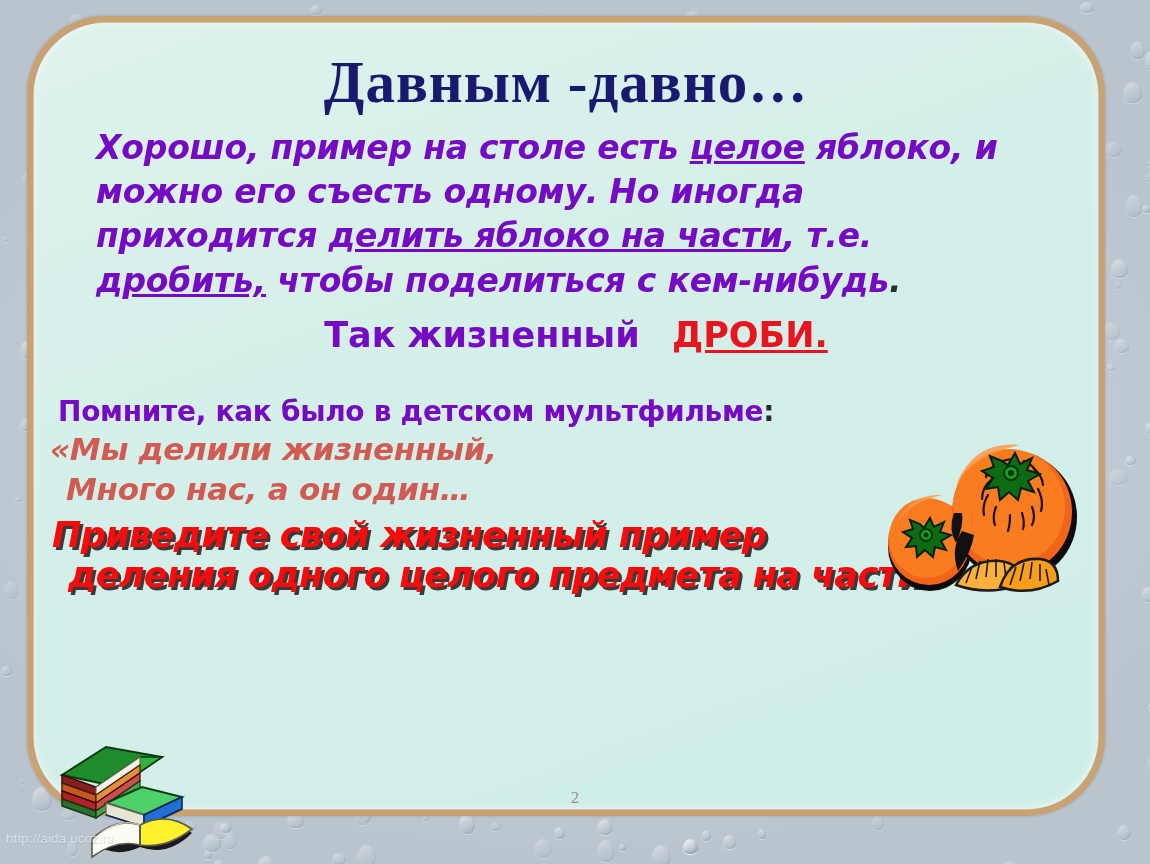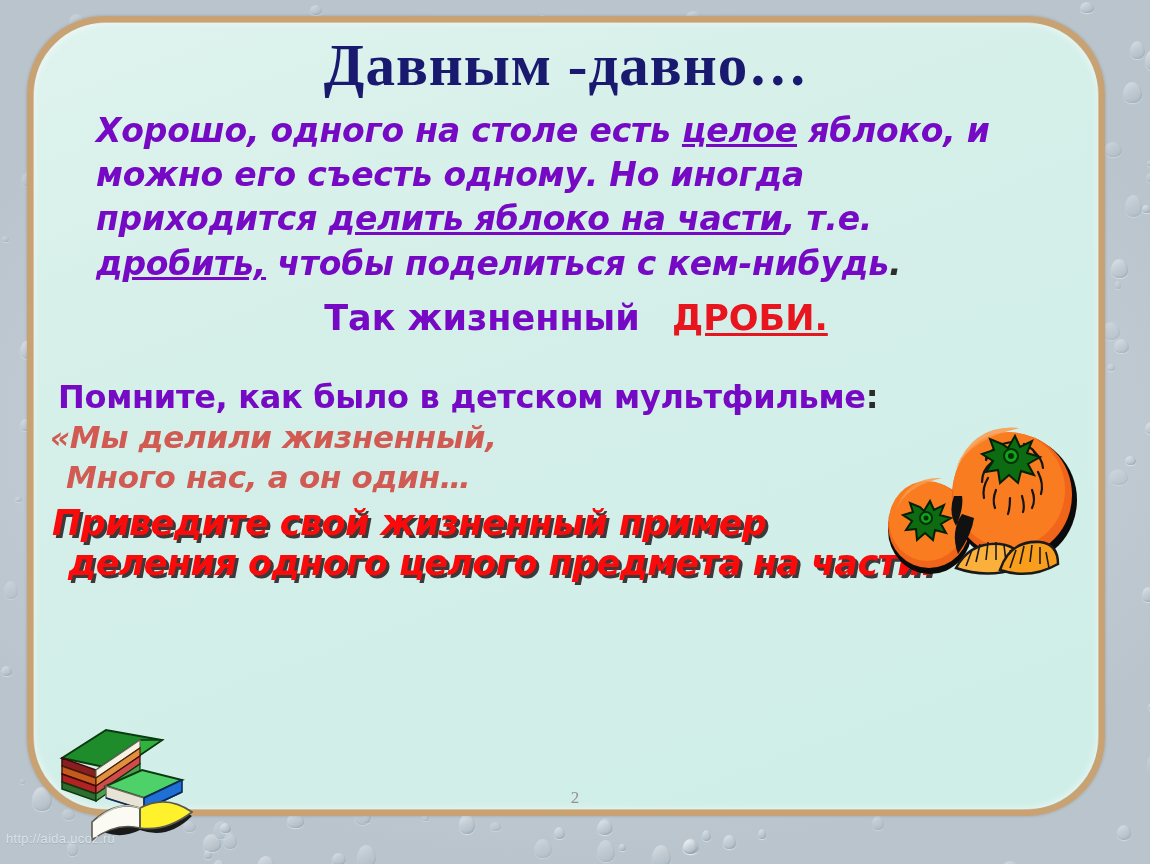--- a/index.html
+++ b/index.html
@@ -54,21 +54,21 @@
     inset: -1px;
     border-radius: 76px;
     box-shadow: inset 0 0 8px rgba(255,255,255,.7);
     pointer-events: none;
   }
 
   
   #content {
     position: absolute;
     left: 34px;
-    top: 14px;
+    top: 31px;
     width: 1064px;
     height: 788px;
   }
 
   .title {
     text-align: center;
     font-family: "Liberation Serif", "DejaVu Serif", serif;
     font-weight: bold;
     font-size: 59px;
     color: #191970;
@@ -100,21 +100,21 @@
     color: #7609c4;
     padding-left: 20px;
   }
   .dробь { color: #e8141e; text-decoration: underline; text-underline-offset: 3px; margin-left: 20px; }
 
   .remember {
     margin: 40px 0 0 0;
     padding-left: 24px;
     font-family: "DejaVu Sans", sans-serif;
     font-weight: bold;
-    font-size: 32px;
+    font-size: 28px;
     color: #7609c4;
     letter-spacing: -0.3px;
   }
   .remember .colon { color: #2b2b2b; }
 
   .quote {
     margin: 2px 0 0 0;
     padding-left: 16px;
     font-family: "DejaVu Sans", sans-serif;
     font-weight: bold;
@@ -284,21 +284,21 @@
       <div class="drop" style="left: 421.7px; top: 814.9px; width: 7.2px; height: 6.4px; opacity: 0.46;"></div>
     </div>
 
   <div id="panel"></div>
 
   <div id="content">
 
     <h1 class="title">Давным -давно…</h1>
 
     <p class="para">
-      <span>Хорошо, одного на столе есть </span><u>целое</u><span> яблоко, и</span><br>
+      <span>Хорошо, пример на столе есть </span><u>целое</u><span> яблоко, и</span><br>
       <span>можно его съесть одному. Но иногда</span><br>
       <span>приходится </span><u>делить яблоко на части</u><span>, т.е.</span><br>
       <u>дробить,</u><span> чтобы поделиться с кем-нибудь</span><span class="plain">.</span>
     </p>
 
     <p class="droби-line">
       <span>Так жизненный </span><span class="dробь">ДРОБИ.</span>
     </p>
 
     <p class="remember">

